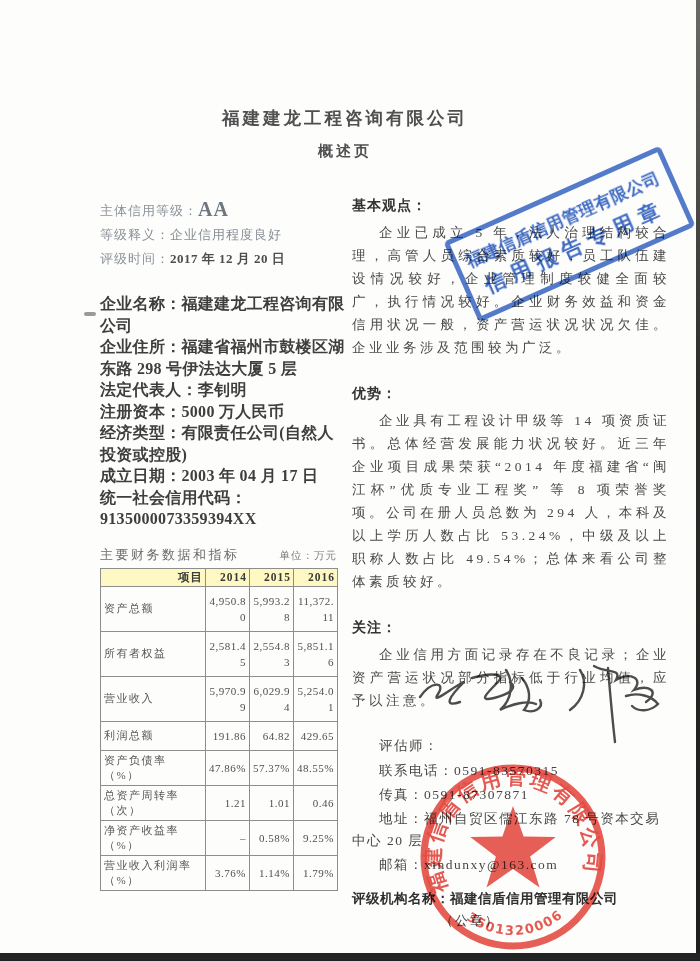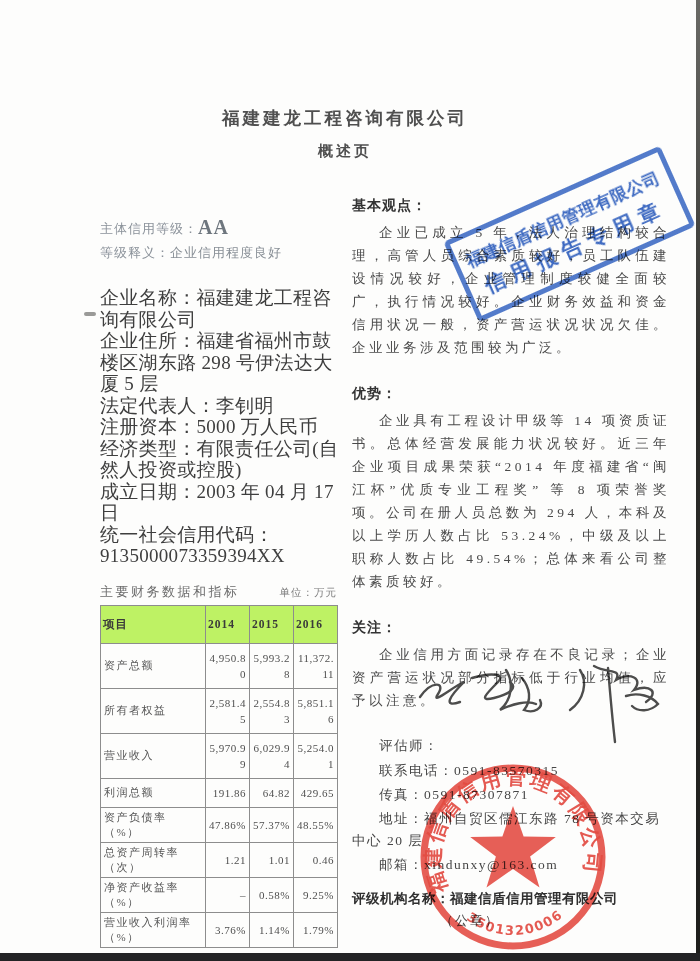--- a/index.html
+++ b/index.html
@@ -16,37 +16,37 @@
     background:linear-gradient(#6a6a66, #2c2c29 40%, #1e1e1c); }
   .scan-bottom { position:absolute; left:0; bottom:0; width:100%; height:8px; background:#232325; }
   .scan-dash { position:absolute; left:84px; top:312px; width:12px; height:4px; background:#9a9a98; border-radius:2px; }
 
   .doc-title { position:absolute; top:106px; left:0; width:690px; text-align:center;
     font-size:17.5px; letter-spacing:3px; color:#4f4f4f; font-weight:600; }
   .doc-subtitle { position:absolute; top:142px; left:0; width:690px; text-align:center;
     font-size:15px; letter-spacing:3px; color:#4f4f4f; font-weight:600; }
 
   
-  .left-col { position:absolute; left:100px; top:215px; width:248px; }
+  .left-col { position:absolute; left:100px; top:197px; width:248px; }
   .rating-line { font-size:13px; line-height:24px; color:#8b929a; letter-spacing:1px; }
   .rating-grade { font-size:20px; color:#6e767e; font-weight:600; letter-spacing:1px; vertical-align:-1px; }
   .rating-meaning { color:#878e95; }
   .rating-date { color:#4e4e4e; font-weight:700; letter-spacing:0.5px; }
 
   .company-block { margin-top:22px; }
-  .company-field { font-size:19px; font-weight:400; color:#3e3e3e; line-height:21.5px; letter-spacing:0.3px; }
+  .company-field { font-size:16px; font-weight:700; color:#3e3e3e; line-height:21.5px; letter-spacing:0.3px; }
 
   .fin-head { margin-top:16px; display:flex; justify-content:space-between; align-items:baseline; width:237px; }
   .fin-title { font-size:13px; color:#6b6b6b; letter-spacing:2.5px; }
   .fin-unit { font-size:10.5px; color:#7b7b7b; letter-spacing:1px; }
 
   table.fin { margin-top:4px; width:237px; border-collapse:collapse; table-layout:fixed; }
   table.fin th, table.fin td { border:1px solid #8d8d8d; }
-  table.fin th { background:#bef264; font-size:11.5px; font-weight:700; color:#3a3a3a;
-    text-align:left; padding:11px 2px; letter-spacing:1px; }
+  table.fin th { background:#fef9c3; font-size:11.5px; font-weight:700; color:#3a3a3a;
+    text-align:right; padding:1px 2px; letter-spacing:1px; }
   table.fin td.item { font-size:11px; color:#565656; text-align:left; padding:2px 3px;
     letter-spacing:1.5px; }
   table.fin td.num { font-size:11px; color:#4f4f4f; text-align:right; padding:6px 3px;
     line-height:16px; letter-spacing:0.5px; }
   tr.wrap td.num { word-break:break-all; }
   tr.single td.num { white-space:nowrap; overflow:hidden;margin-left:41px; }
   tr.single td { height:21px; }
   tr.wrap td { height:36px; }
 
   
@@ -88,20 +88,23 @@
 <div class="doc-title">福建建龙工程咨询有限公司</div>
 <div class="doc-subtitle">概述页</div>
 
 <div class="left-col">
   <div class="rating-block">
     <div class="rating-line">
       <span>主体信用等级：</span><span class="rating-grade">AA</span>
     </div>
     <div class="rating-line">
       <span>等级释义：</span><span class="rating-meaning">企业信用程度良好</span>
+    </div>
+    <div class="rating-line">
+      <span>评级时间：</span><span class="rating-date">2017 年 12 月 20 日</span>
     </div>
   </div>
 
   <div class="company-block">
     <div class="company-field"><span>企业名称：</span><span>福建建龙工程咨询有限公司</span></div>
     <div class="company-field"><span>企业住所：</span><span>福建省福州市鼓楼区湖东路 298 号伊法达大厦 5 层</span></div>
     <div class="company-field"><span>法定代表人：</span><span>李钊明</span></div>
     <div class="company-field"><span>注册资本：</span><span>5000 万人民币</span></div>
     <div class="company-field"><span>经济类型：</span><span>有限责任公司(自然人投资或控股)</span></div>
     <div class="company-field"><span>成立日期：</span><span>2003 年 04 月 17 日</span></div>

